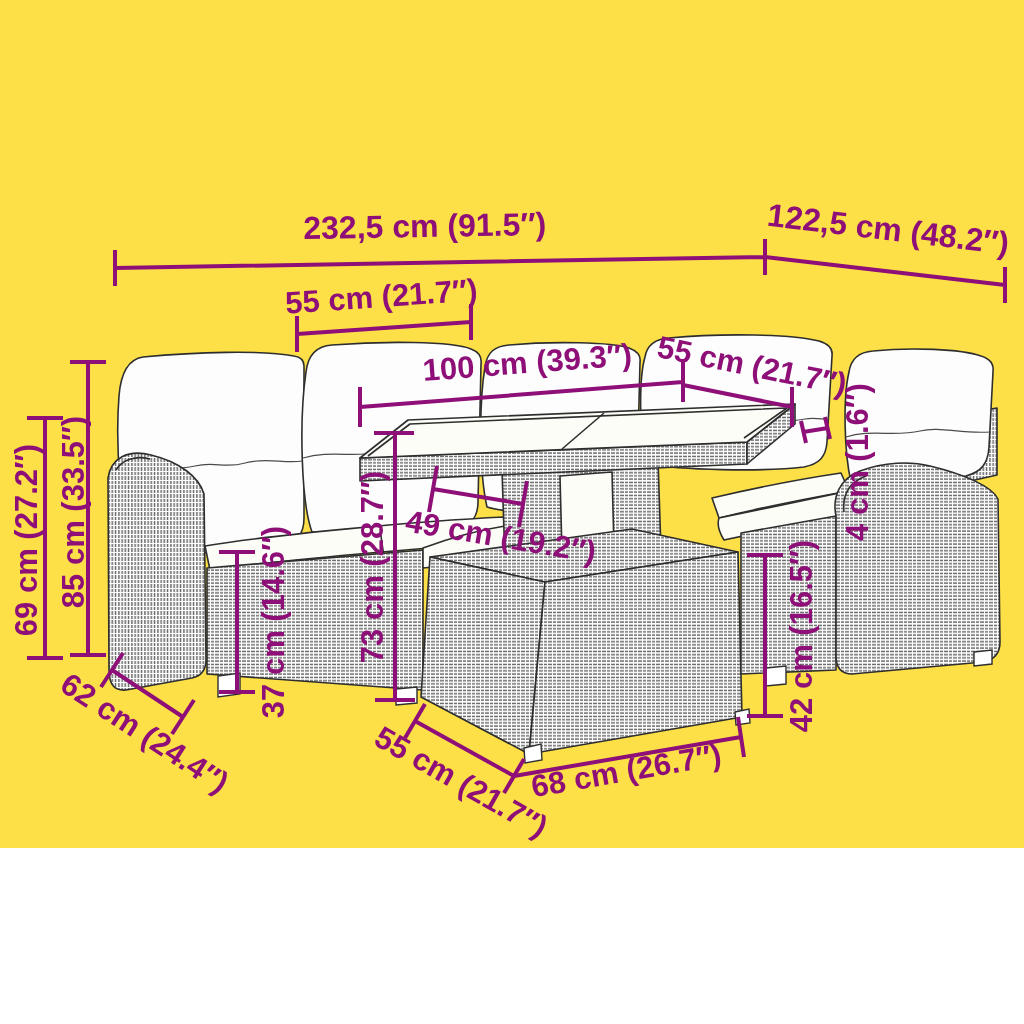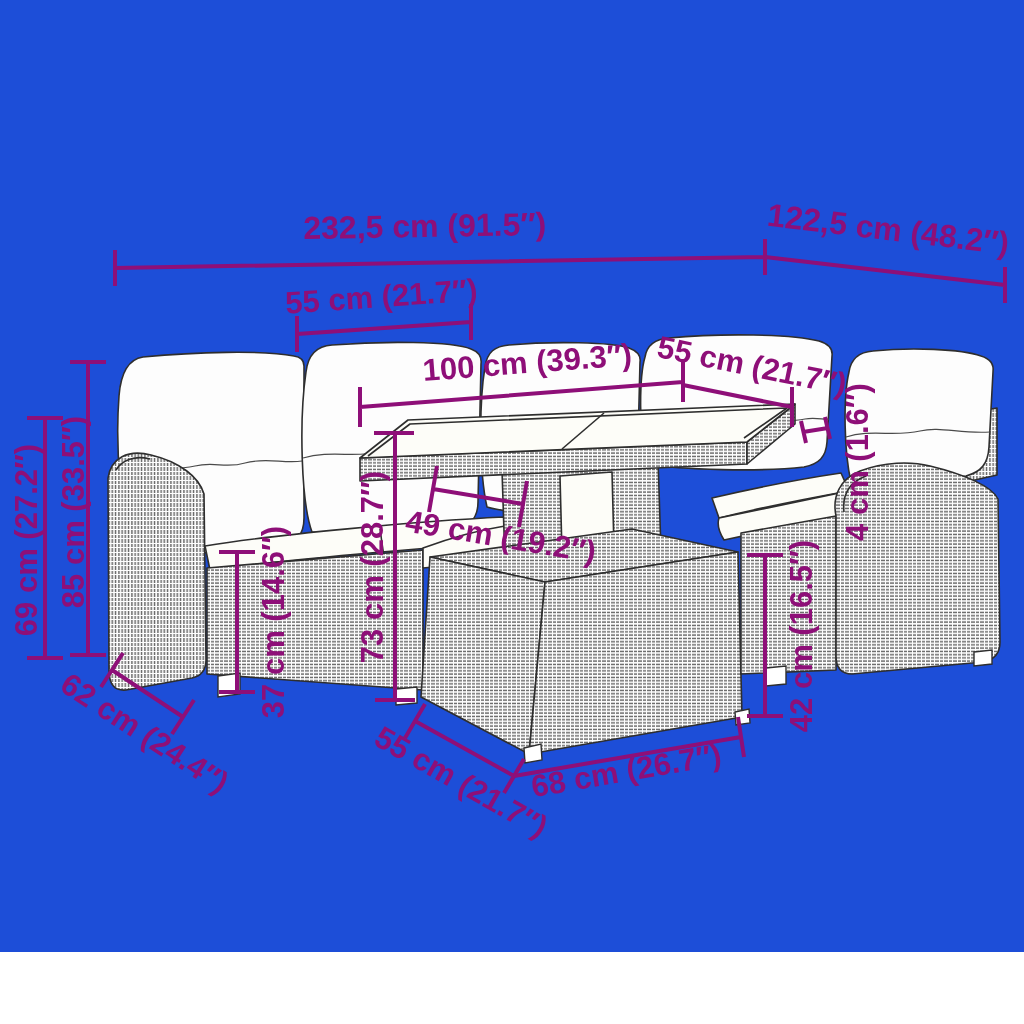--- a/index.html
+++ b/index.html
@@ -1,16 +1,16 @@
 <!DOCTYPE html>
 <html><head>
 <meta charset="utf-8">
 <style>
   html,body{margin:0;padding:0;background:#ffffff;}
-  .canvas{width:1024px;height:952px;position:relative;background:#1d4ed8;overflow:hidden;}
+  .canvas{width:1024px;height:848px;position:relative;background:#fde047;overflow:hidden;}
   svg{display:block;}
   .dim-line{stroke:#8E0F78;stroke-width:4;fill:none;stroke-linecap:butt;}
   .dim-label{font-family:"Liberation Sans","DejaVu Sans",sans-serif;font-weight:bold;fill:#8E0F78;font-size:31px;}
   .dim-label.big{font-size:32px;}
   .outline{stroke:#2e2e2e;stroke-width:1.6;fill:none;stroke-linejoin:round;}
   .soft{fill:#fdfdf8;stroke:#2e2e2e;stroke-width:1.6;stroke-linejoin:round;}
   .pillow{fill:#fdfdfd;stroke:#2e2e2e;stroke-width:1.6;stroke-linejoin:round;}
   .crease{fill:none;stroke:#4a4a4a;stroke-width:1.2;}
   .rattan{fill:url(#rt);stroke:#2e2e2e;stroke-width:1.6;stroke-linejoin:round;}
   .rattanv{fill:url(#rtv);stroke:#2e2e2e;stroke-width:1.6;stroke-linejoin:round;}

